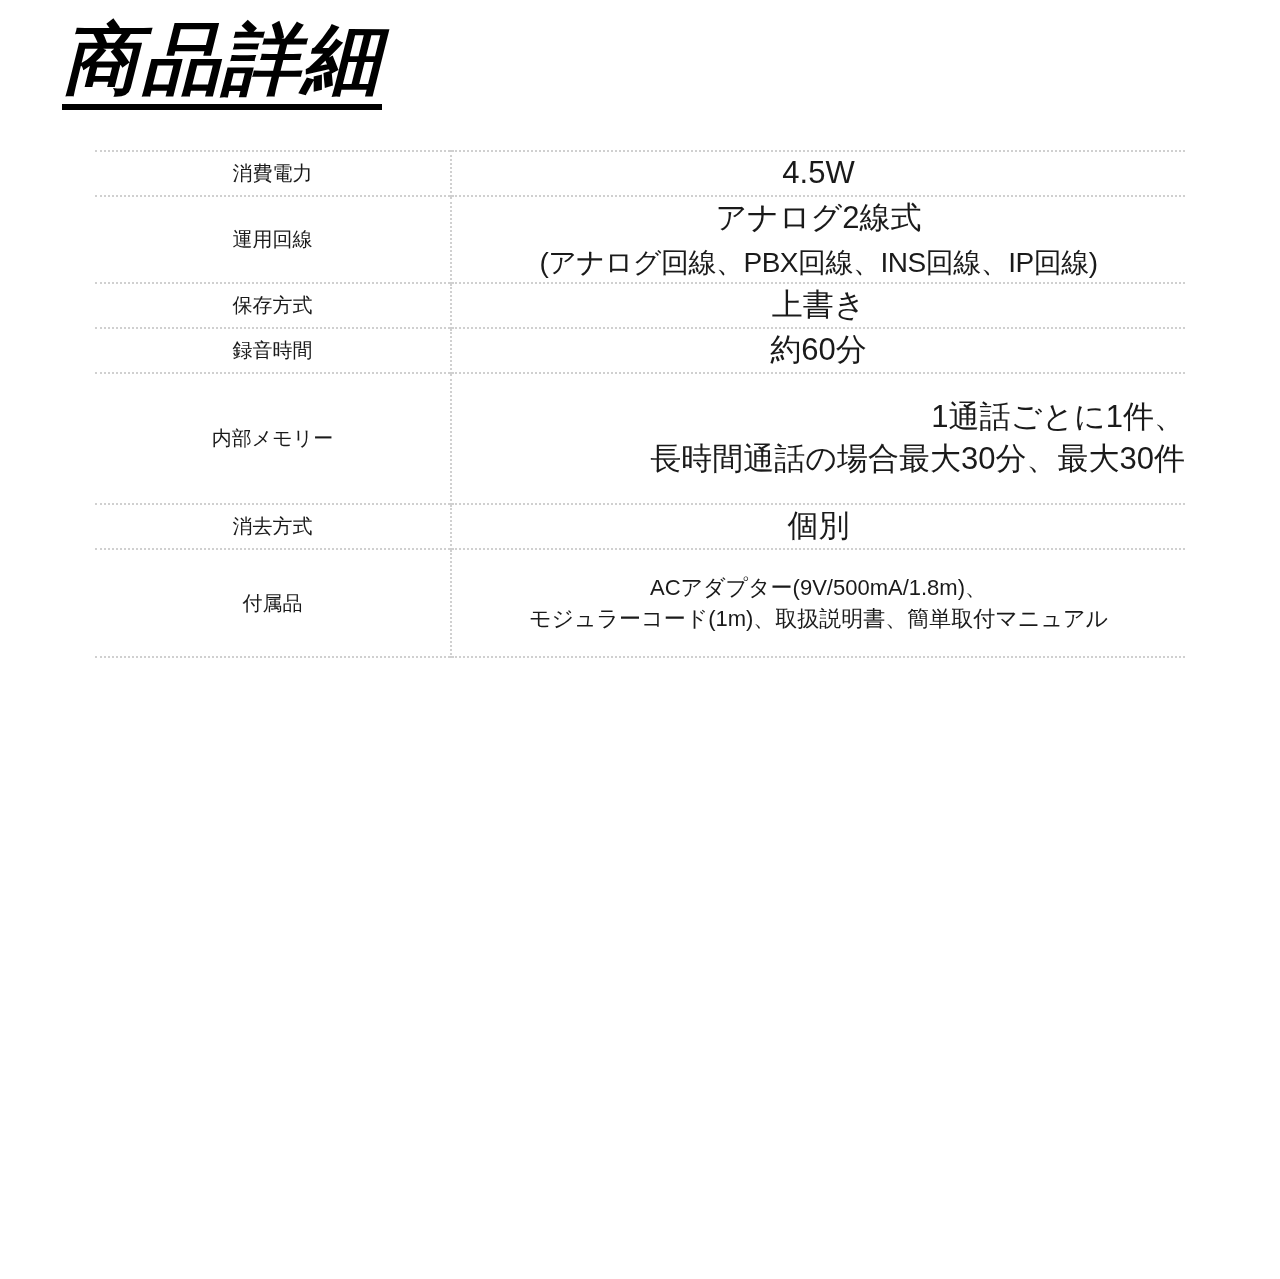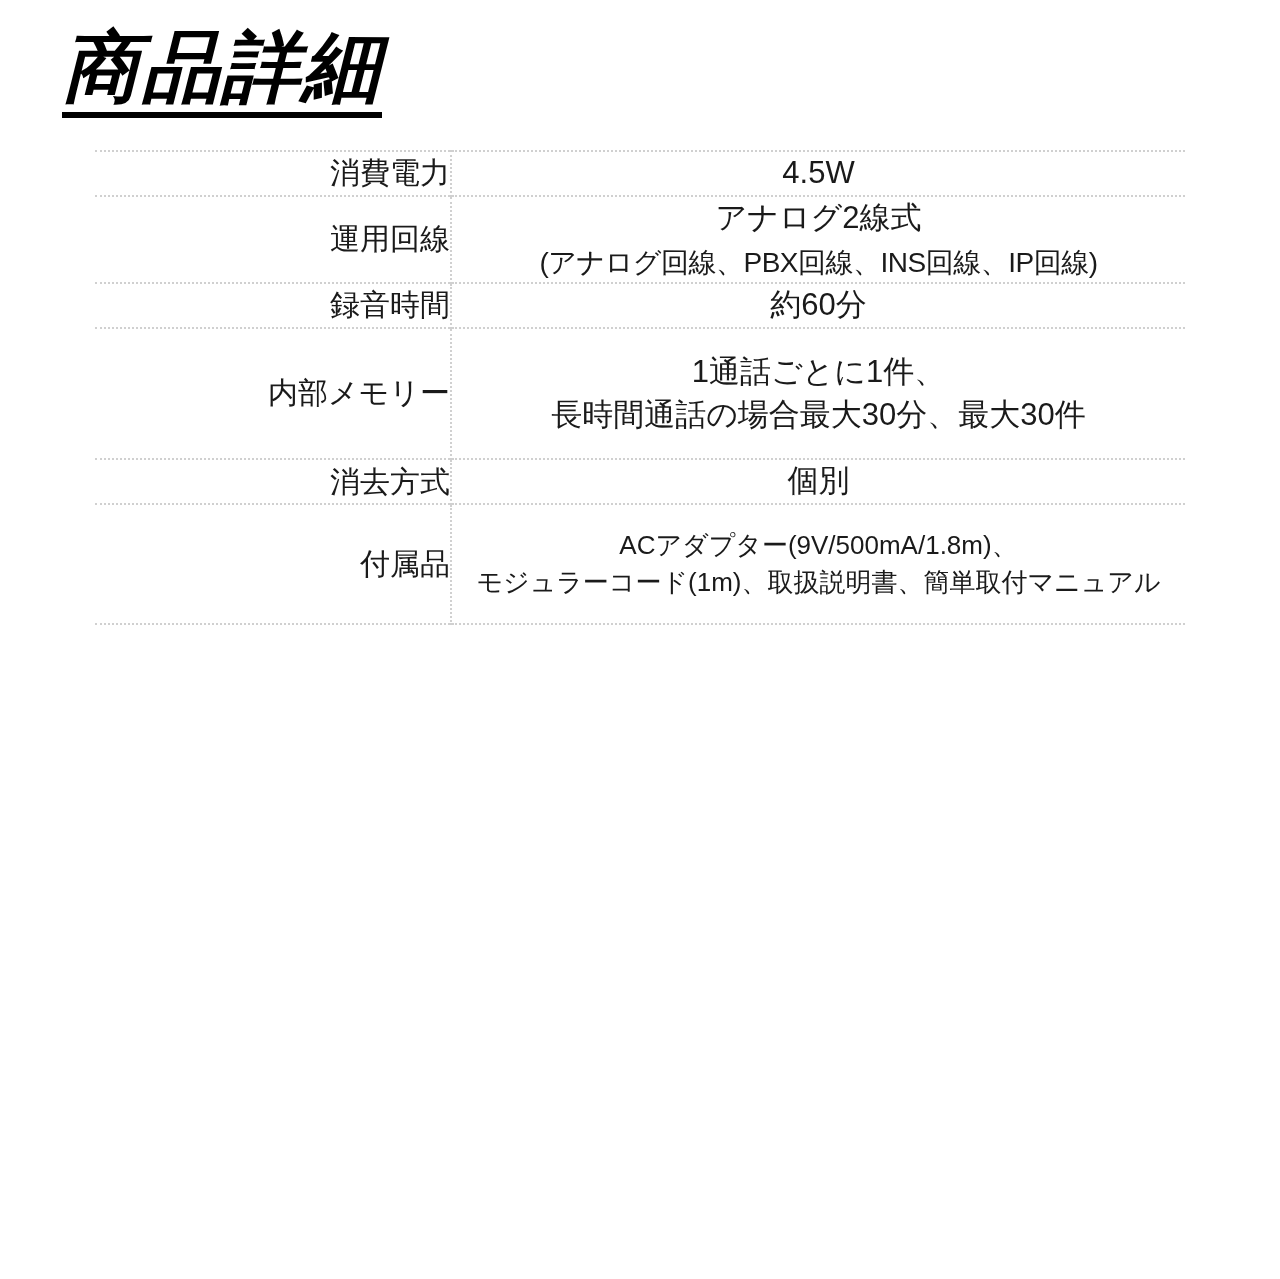--- a/index.html
+++ b/index.html
@@ -16,21 +16,21 @@
   }
   .page {
     position: relative;
     width: 1280px;
     height: 1279px;
     box-sizing: border-box;
   }
   
   .title-wrap {
     position: absolute;
-    top: 26px;
+    top: 18px;
     left: 62px;
   }
   .title {
     font-family: "DejaVu Serif", "Liberation Serif", serif;
     font-weight: bold;
     font-style: italic;
     font-size: 78px;
     line-height: 1.05;
     letter-spacing: 2px;
     color: #000000;
@@ -52,22 +52,22 @@
   }
   .spec-table tr:first-child {
     border-top: 2px dotted #d0d0d0;
   }
   .spec-table td {
     vertical-align: middle;
     padding: 0;
   }
   .label-cell {
     width: 355px;
-    text-align: right;
-    font-size: 30px;
+    text-align: center;
+    font-size: 20px;
     color: #1a1a1a;
     border-right: 2px dotted #d0d0d0;
     padding: 26px 10px;
     line-height: 1.35;
     white-space: nowrap;
   }
   .value-cell {
     text-align: center;
     font-size: 31px;
     color: #1a1a1a;
@@ -80,24 +80,25 @@
   .value-sub {
     display: block;
     font-size: 28px;
     margin-top: 4px;
     color: #1a1a1a;
     letter-spacing: -0.5px;
   }
   .value-line {
     display: block;
     font-size: 31px;
+    text-align: right;
   }
   .value-small {
     display: block;
-    font-size: 26px;
+    font-size: 22px;
     line-height: 1.42;
   }
   .row-tall .label-cell,
   .row-tall .value-cell {
     padding-top: 22px;
     padding-bottom: 22px;
   }
 </style>
 </head>
 <body>
@@ -120,20 +121,26 @@
 
       <tr>
         <td class="label-cell">運用回線</td>
         <td class="value-cell">
           <span class="value-main">アナログ2線式</span>
           <span class="value-sub">(アナログ回線、PBX回線、INS回線、IP回線)</span>
         </td>
       </tr>
 
 
+      <tr>
+        <td class="label-cell">保存方式</td>
+        <td class="value-cell">
+          <span class="value-main">上書き</span>
+        </td>
+      </tr>
 
 
       <tr>
         <td class="label-cell">録音時間</td>
         <td class="value-cell">
           <span class="value-main">約60分</span>
         </td>
       </tr>
 
       <tr class="row-tall">

